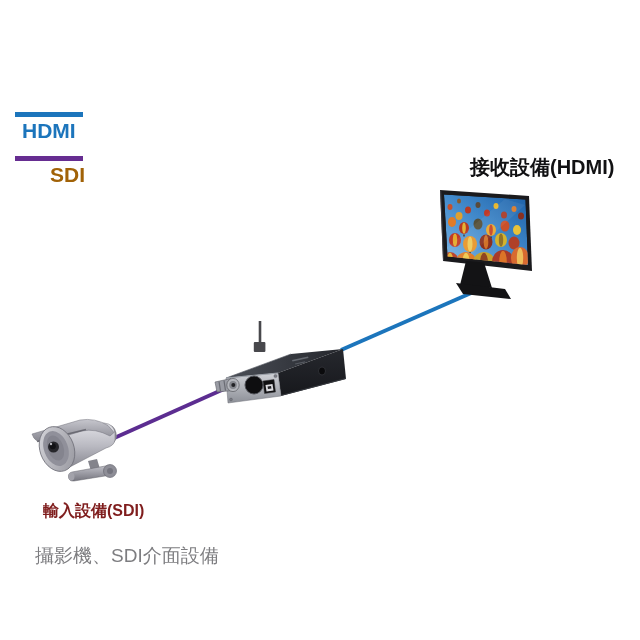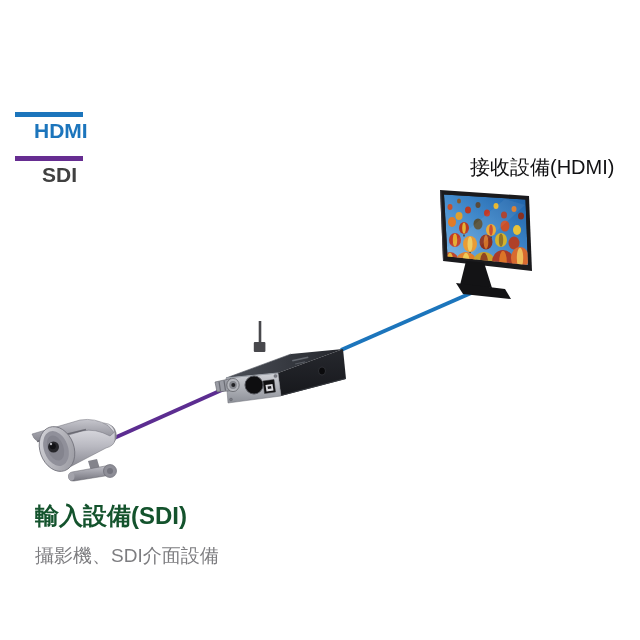--- a/index.html
+++ b/index.html
@@ -5,27 +5,27 @@
   html,body{margin:0;padding:0;background:#ffffff;}
   .canvas{
     position:relative;width:640px;height:640px;background:#ffffff;overflow:hidden;
     font-family:"Liberation Sans","DejaVu Sans",sans-serif;
   }
   .diagram-svg{position:absolute;left:0;top:0;width:640px;height:640px;}
   .legend{position:absolute;left:15px;top:112px;width:90px;}
   .legend-bar{width:68px;height:5px;}
   .legend-bar-hdmi{background:#1C75BC;}
   .legend-bar-sdi{background:#662D91;margin-top:15px;}
-  .legend-text{font-size:21px;font-weight:bold;line-height:21px;margin-top:3px;margin-left:12px;}
+  .legend-text{font-size:21px;font-weight:bold;line-height:21px;margin-top:3px;}
   .legend-text-hdmi{color:#1C75BC;padding-left:7px;}
-  .legend-text-sdi{color:#404040;padding-left:15px;}
+  .legend-text-sdi{color:#a16207;padding-left:15px;text-align:center;}
   .label{position:absolute;white-space:nowrap;line-height:1.15;}
-  .receiver-label{left:470px;top:156px;font-size:20px;font-weight:normal;color:#111113;}
+  .receiver-label{left:470px;top:156px;font-size:20px;font-weight:bold;color:#111113;}
   .converter-label{left:204px;top:301px;font-size:21px;font-weight:normal;color:#3d3d40;letter-spacing:0.3px;}
-  .input-label{left:35px;top:502px;font-size:24px;font-weight:bold;color:#14532d;}
+  .input-label{left:43px;top:502px;font-size:16px;font-weight:bold;color:#7f1d1d;}
   .input-sublabel{left:35px;top:527px;font-size:19px;color:#7d7d80;margin-top:18px;}
 </style>
 </head>
 <body>
 
 <div class="canvas">
 
   <div class="legend">
     <div class="legend-bar legend-bar-hdmi"></div>
     <div class="legend-text legend-text-hdmi">HDMI</div>

